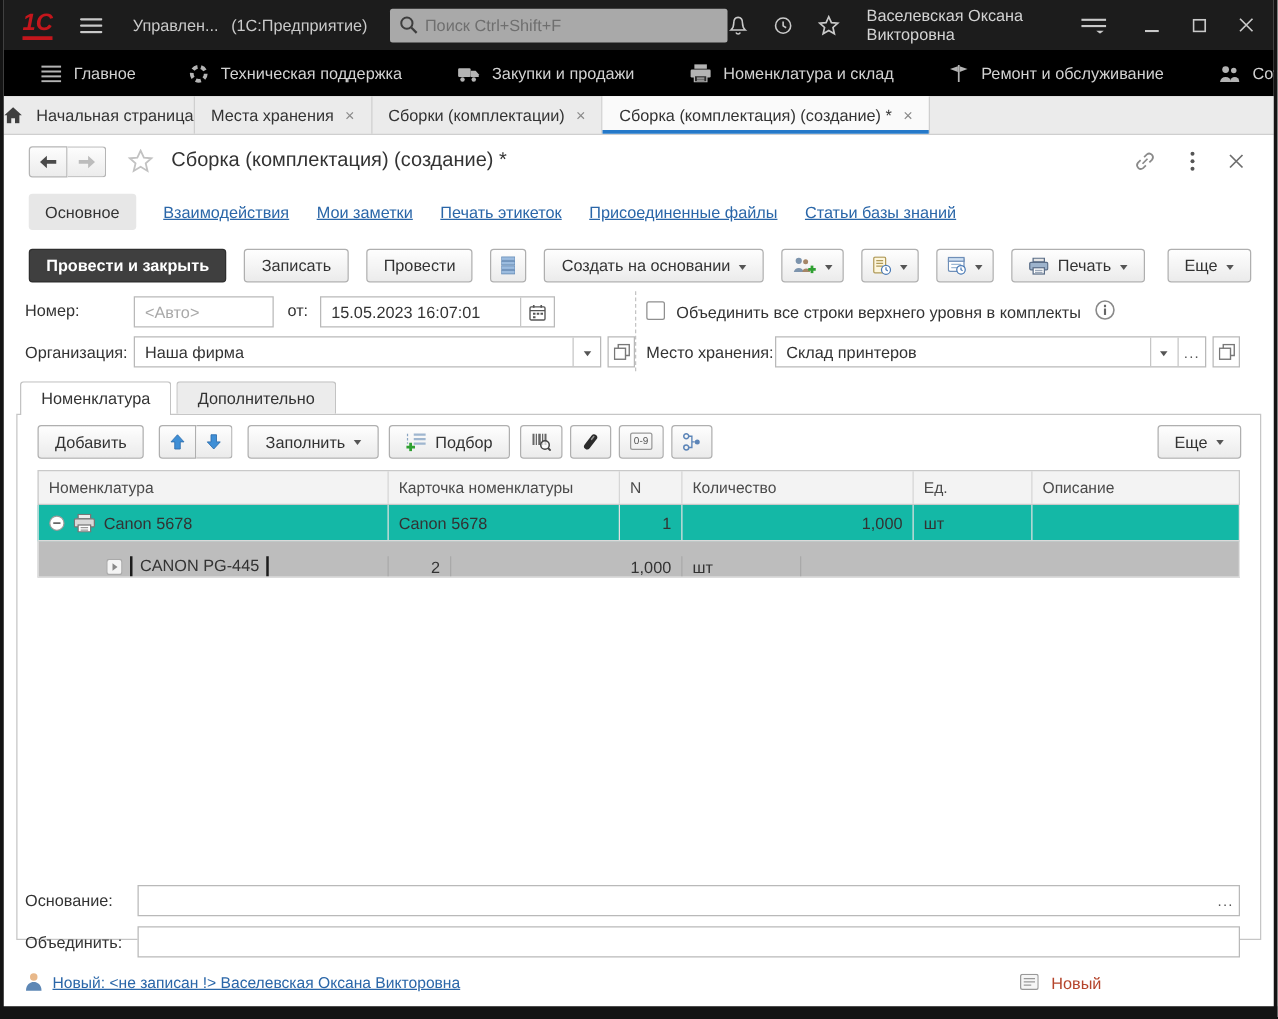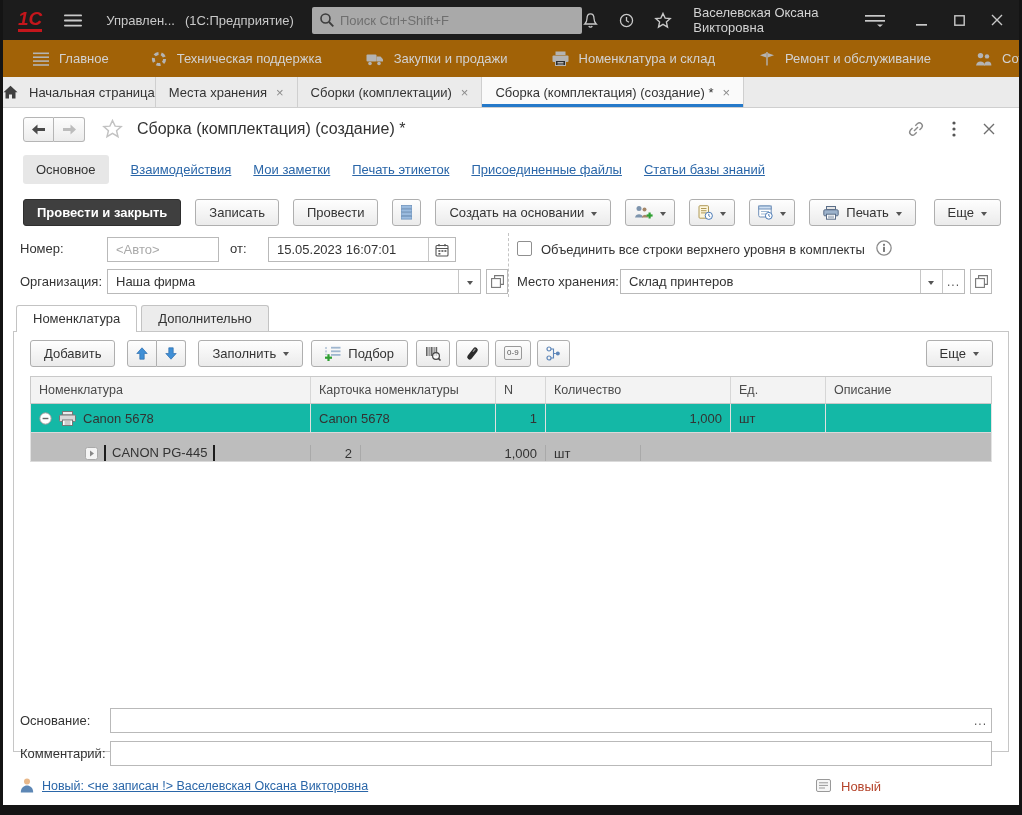--- a/index.html
+++ b/index.html
@@ -22,21 +22,21 @@
     display:flex; align-items:center; padding:0 7px; gap:5px; }
   .tb-search input { flex:1; border:none; outline:none; background:transparent; font-size:13px; color:#333;
     font-family:"Liberation Sans",sans-serif; }
   .tb-search input::placeholder { color:#6f6f6f; }
   .tb-right { margin-left:auto; display:flex; align-items:center; gap:19px; margin-right:16px; }
   .tb-user { color:#d3d3d3; margin:0 2px; }
   .wctrl { display:flex; align-items:center; gap:26px; margin-left:12px; }
   .ic { display:inline-flex; align-items:center; justify-content:center; }
 
   
-  .menubar { position:absolute; left:3px; right:3px; top:40px; height:37px; background:#a16207;
+  .menubar { position:absolute; left:3px; right:3px; top:40px; height:37px; background:#000000;
     display:flex; align-items:center; color:#d2d2d2; font-size:13px; }
   .menu-item { display:flex; align-items:center; gap:10px; cursor:pointer; white-space:nowrap; }
   .mi-0{margin-left:30px} .mi-1{margin-left:42px} .mi-2{margin-left:44px} .mi-3{margin-left:44px}
   .mi-4{margin-left:44px} .mi-5{margin-left:44px}
 
   
   .tabbar { position:absolute; left:3px; right:3px; top:77px; height:31px; background:#ebebeb;
     border-bottom:1px solid #cfcfcf; display:flex; align-items:stretch; font-size:13px; color:#333; }
   .tab { display:flex; align-items:center; gap:9px; padding:0 13px; border-right:1px solid #cfcfcf;
     position:relative; cursor:pointer; white-space:nowrap; }
@@ -411,21 +411,21 @@
       <span>Еще</span>
       <span class="caret"></span>
     </button>
   </div>
 
   <span class="flabel" style="left:20px;top:241px">Номер:</span>
   <div class="fld" style="left:107px;top:237px;width:112px">
     <input type="text" placeholder="&lt;Авто&gt;" style="">
   </div>
   <span class="flabel" style="left:230px;top:241px">от:</span>
-  <div class="fld" style="left:268px;top:237px;width:188px">
+  <div class="fld" style="left:256px;top:237px;width:188px">
     <input type="text" value="15.05.2023 16:07:01" style="">
     <span class="fseg" style="width:27px">
       <span class="ic">
         <svg width="14" height="14">
             <rect x="1" y="2.5" width="12" height="10.5" rx="1" fill="#fff" stroke="#555" stroke-width="1.1"></rect>
             <line x1="1" y1="5.5" x2="13" y2="5.5" stroke="#555"></line>
             <line x1="4" y1="1" x2="4" y2="3.2" stroke="#555" stroke-width="1.3"></line>
             <line x1="10" y1="1" x2="10" y2="3.2" stroke="#555" stroke-width="1.3"></line>
             <rect x="3.4" y="7.2" width="2" height="1.6" fill="#555"></rect>
             <rect x="6.4" y="7.2" width="2" height="1.6" fill="#555"></rect>
@@ -623,21 +623,21 @@
     </div>
   </div>
 
   <span class="flabel" style="left:20px;top:713px">Основание:</span>
   <div class="fld" style="left:110px;top:708px;width:882px">
     <input type="text" style="">
     <span class="fseg" style="border-left:none">
       <span class="dots-txt">...</span>
     </span>
   </div>
-  <span class="flabel" style="left:20px;top:746px">Комментарий:</span>
+  <span class="flabel" style="left:20px;top:746px">Объединить:</span>
   <div class="fld" style="left:110px;top:741px;width:882px">
     <input type="text" style="">
   </div>
 
   <span class="ic" style="position:absolute;left:20px;top:778px">
     <svg width="14" height="15">
         <circle cx="7" cy="3.6" r="3" fill="#e8b88a"></circle>
         <path d="M0.8 14.5 C0.8 9.7 4.1 7.6 7 7.6 C9.9 7.6 13.2 9.7 13.2 14.5 Z" fill="#5d87b5"></path>
       </svg>
   </span>

